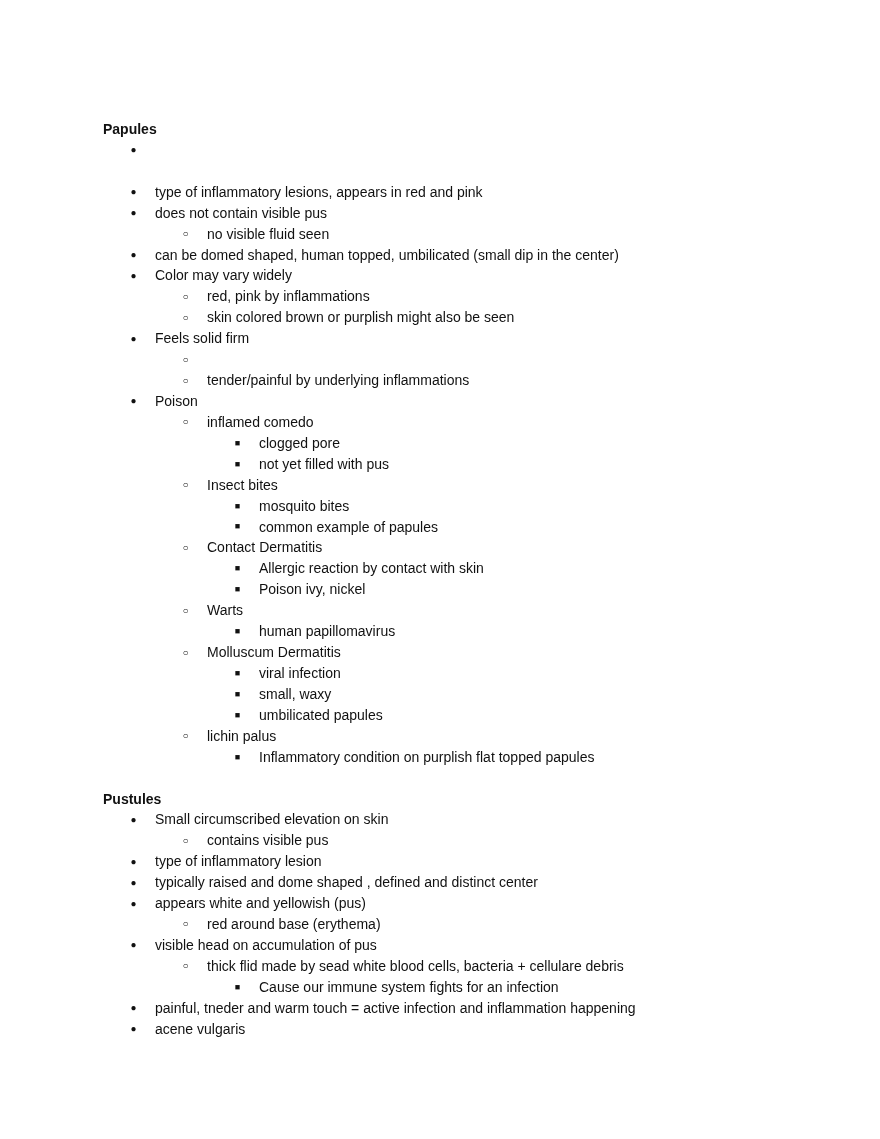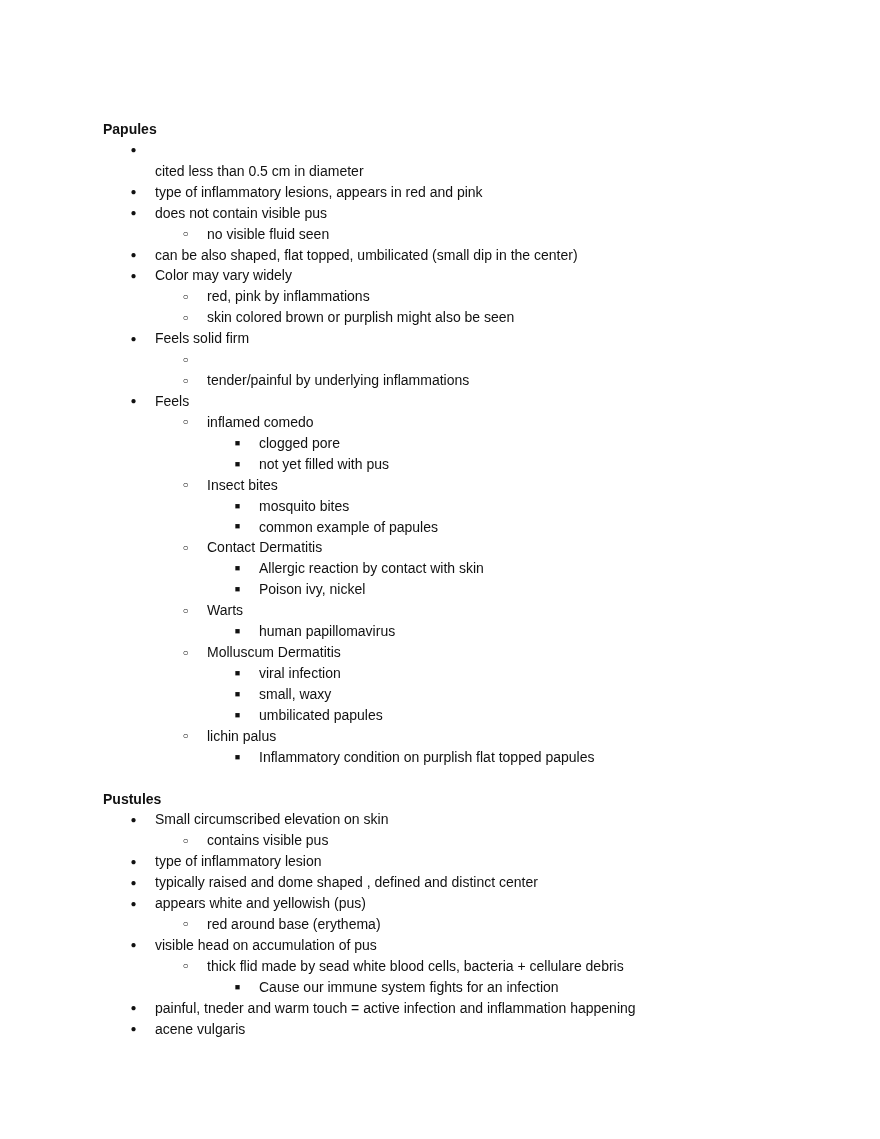--- a/index.html
+++ b/index.html
@@ -57,41 +57,40 @@
 
 <div class="doc">
     <div class="section">
       <div class="row heading">Papules</div>
       <div class="row">
         <span class="spacer" style="width: 22px;"></span>
         <span class="bullet b1">●</span>
       </div>
       <div class="row">
         <span class="spacer" style="width: 52px;"></span>
-        <span class="text">cited less than 0.5 cm in diameter</span>
       </div>
       <div class="row">
         <span class="spacer" style="width: 22px;"></span>
         <span class="bullet b1">●</span>
         <span class="text">type of inflammatory lesions, appears in red and pink</span>
       </div>
       <div class="row">
         <span class="spacer" style="width: 22px;"></span>
         <span class="bullet b1">●</span>
         <span class="text">does not contain visible pus</span>
       </div>
       <div class="row">
         <span class="spacer" style="width: 74px;"></span>
         <span class="bullet b2">○</span>
         <span class="text">no visible fluid seen</span>
       </div>
       <div class="row">
         <span class="spacer" style="width: 22px;"></span>
         <span class="bullet b1">●</span>
-        <span class="text">can be also shaped, flat topped, umbilicated (small dip in the center)</span>
+        <span class="text">can be domed shaped, human topped, umbilicated (small dip in the center)</span>
       </div>
       <div class="row">
         <span class="spacer" style="width: 22px;"></span>
         <span class="bullet b1">●</span>
         <span class="text">Color may vary widely</span>
       </div>
       <div class="row">
         <span class="spacer" style="width: 74px;"></span>
         <span class="bullet b2">○</span>
         <span class="text">red, pink by inflammations</span>
@@ -111,21 +110,21 @@
         <span class="bullet b2">○</span>
       </div>
       <div class="row">
         <span class="spacer" style="width: 74px;"></span>
         <span class="bullet b2">○</span>
         <span class="text">tender/painful by underlying inflammations</span>
       </div>
       <div class="row">
         <span class="spacer" style="width: 22px;"></span>
         <span class="bullet b1">●</span>
-        <span class="text">Feels</span>
+        <span class="text">Poison</span>
       </div>
       <div class="row">
         <span class="spacer" style="width: 74px;"></span>
         <span class="bullet b2">○</span>
         <span class="text">inflamed comedo</span>
       </div>
       <div class="row">
         <span class="spacer" style="width: 126px;"></span>
         <span class="bullet b3">■</span>
         <span class="text">clogged pore</span>

